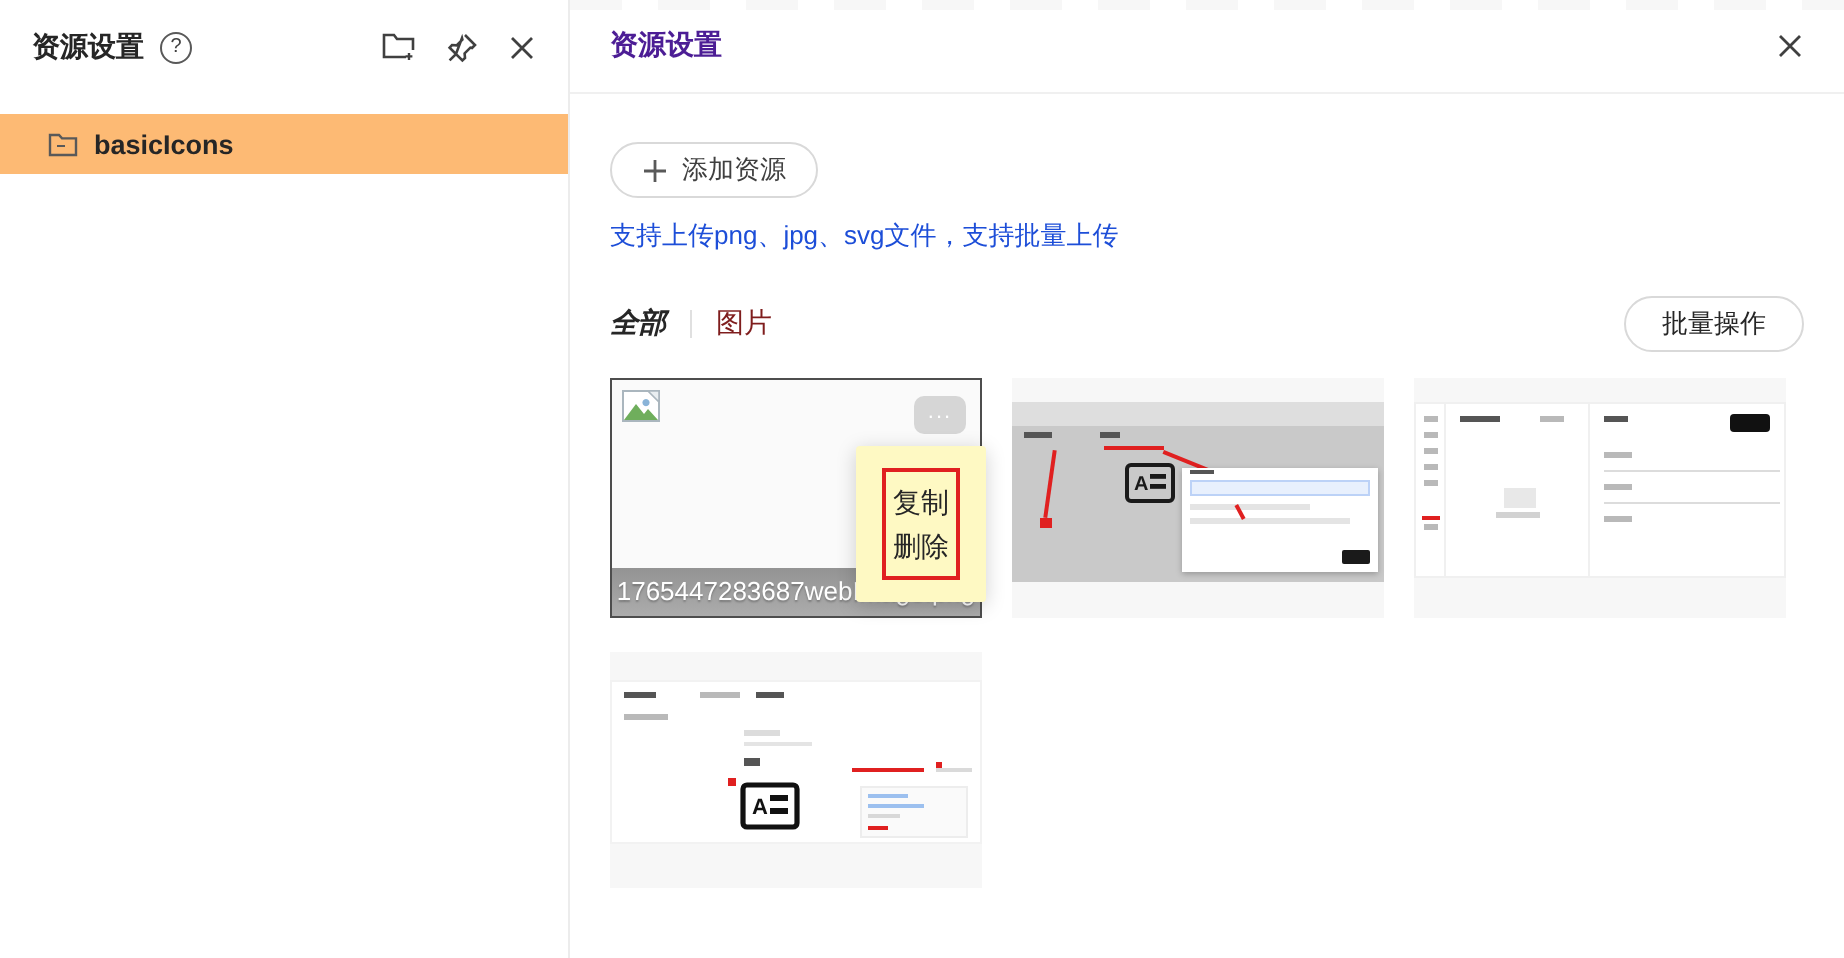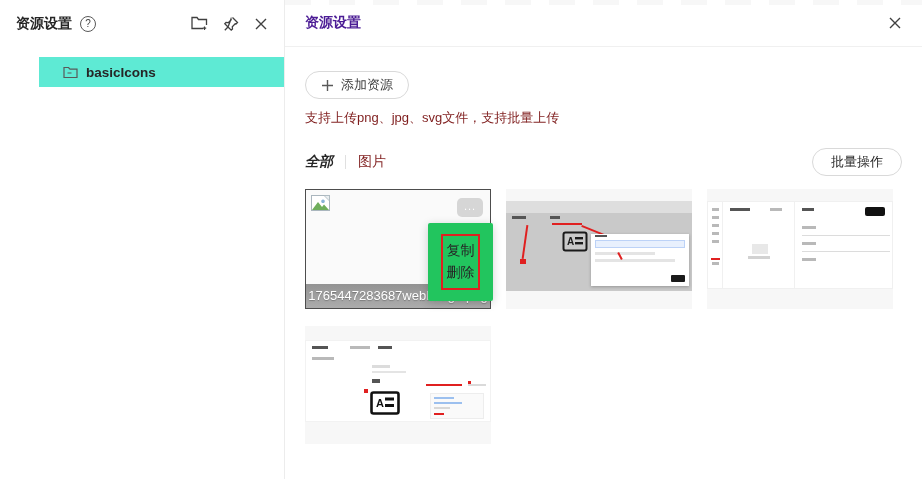--- a/index.html
+++ b/index.html
@@ -7,55 +7,55 @@
   body { font-family:"Liberation Sans","DejaVu Sans",sans-serif; color:#262626; }
   .app { position:relative; width:922px; height:479px; background:#fff; overflow:hidden; }
 
   
   .sidebar { position:absolute; left:0; top:0; width:285px; height:100%; background:#fff; border-right:1px solid #ececec; }
   .sb-header { height:47px; display:flex; align-items:center; padding:0 16px; }
   .sb-title { font-size:14px; font-weight:700; color:#262626; }
   .help { width:16px; height:16px; border:1px solid #595959; border-radius:50%; font-size:10px; line-height:14px; text-align:center; color:#404040; margin-left:8px; font-weight:400; }
   .sb-icons { margin-left:auto; display:flex; align-items:center; gap:15px; }
   .sb-icons svg { display:block; cursor:pointer; }
-  .tree-item { margin-top:10px; height:30px; display:flex; align-items:center; gap:8px; padding:0 0 0 24px; background:#5eead4; cursor:pointer;margin-left:39px; }
+  .tree-item { margin-top:10px; height:30px; display:flex; align-items:center; gap:8px; padding:0 0 0 24px; background:#fdba74; cursor:pointer; }
   .tree-item .label { font-size:13.5px; font-weight:600; color:#262626; }
 
   
   .panel { position:absolute; left:285px; top:0; right:0; bottom:0; background:#fff; }
   .panel::before { content:""; position:absolute; left:0; top:0; right:0; height:5px;
     background:repeating-linear-gradient(90deg,#f7f7f7 0 26px,transparent 26px 44px); }
   .p-header { height:47px; display:flex; align-items:center; padding:0 20px; border-bottom:1px solid #f0f0f0; }
   .p-title { font-size:14px; font-weight:600; color:#4c1d95; }
   .p-close { margin-left:auto; cursor:pointer; }
   .p-body { padding:24px 20px 0 20px; }
 
   .add-btn { display:inline-flex; align-items:center; gap:7px; height:28px; padding:0 15px; background:#fff;
     border:1px solid #d9d9d9; border-radius:15px; font-size:13px; color:#404040; cursor:pointer; }
-  .hint { margin-top:10px; font-size:13px; color:#7f1d1d; }
+  .hint { margin-top:10px; font-size:13px; color:#1d4ed8; }
 
   .filter-row { margin-top:21px; display:flex; align-items:center; }
   .tab { font-size:14px; cursor:pointer; }
   .tab.active { color:#262626; font-weight:700;font-style:italic; }
   .tab.inactive { color:#7f1d1d; font-weight:400; }
   .tab-sep { width:1px; height:14px; background:#e0e0e0; margin:0 12px; }
   .batch-btn { margin-left:auto; height:28px; padding:0 18px; background:#fff; border:1px solid #d9d9d9;
     border-radius:15px; font-size:13px; color:#262626; cursor:pointer; }
 
   .grid { margin-top:13px; display:flex; flex-wrap:wrap; gap:17px 15px; width:600px; }
   .card { position:relative; width:186px; height:120px; cursor:pointer; }
   .card.row2 { height:118px; }
 
   
   .card1 { background:#fafafa; border:1px solid #4d4d4d; }
   .broken { position:absolute; top:5px; left:5px; }
   .more-btn { position:absolute; top:8px; right:7px; width:26px; height:19px; background:#d6d6d6; border-radius:5px;
     color:#fff; font-size:11px; line-height:17px; text-align:center; letter-spacing:1px; cursor:pointer; }
-  .menu { position:absolute; top:33px; right:-3px; width:65px; background:#22c55e; padding:11px 13px;
-    box-shadow:0 2px 10px rgba(0,0,0,0.18); border-radius:2px; z-index:5;font-family:Liberation Serif, serif; }
+  .menu { position:absolute; top:33px; right:-3px; width:65px; background:#fef9c3; padding:11px 13px;
+    box-shadow:0 2px 10px rgba(0,0,0,0.18); border-radius:2px; z-index:5; }
   .menu-annot { border:2px solid #e02020; padding:4px 0; }
   .menu-item { font-size:14px; color:#262626; text-align:center; line-height:22px; cursor:pointer; }
   .fname { position:absolute; left:0; right:0; bottom:0; height:24px; line-height:24px; text-align:center;
     color:#fff; font-size:13px; background:linear-gradient(180deg,#939393,#acacac); text-shadow:0 1px 1px rgba(0,0,0,.25);
     white-space:nowrap; overflow:hidden; }
 
   
   .thumbcard { background:#f7f7f7; }
   .shot { position:absolute; left:0; right:0; }
   .mk { position:absolute; background:#b9b9b9; }

